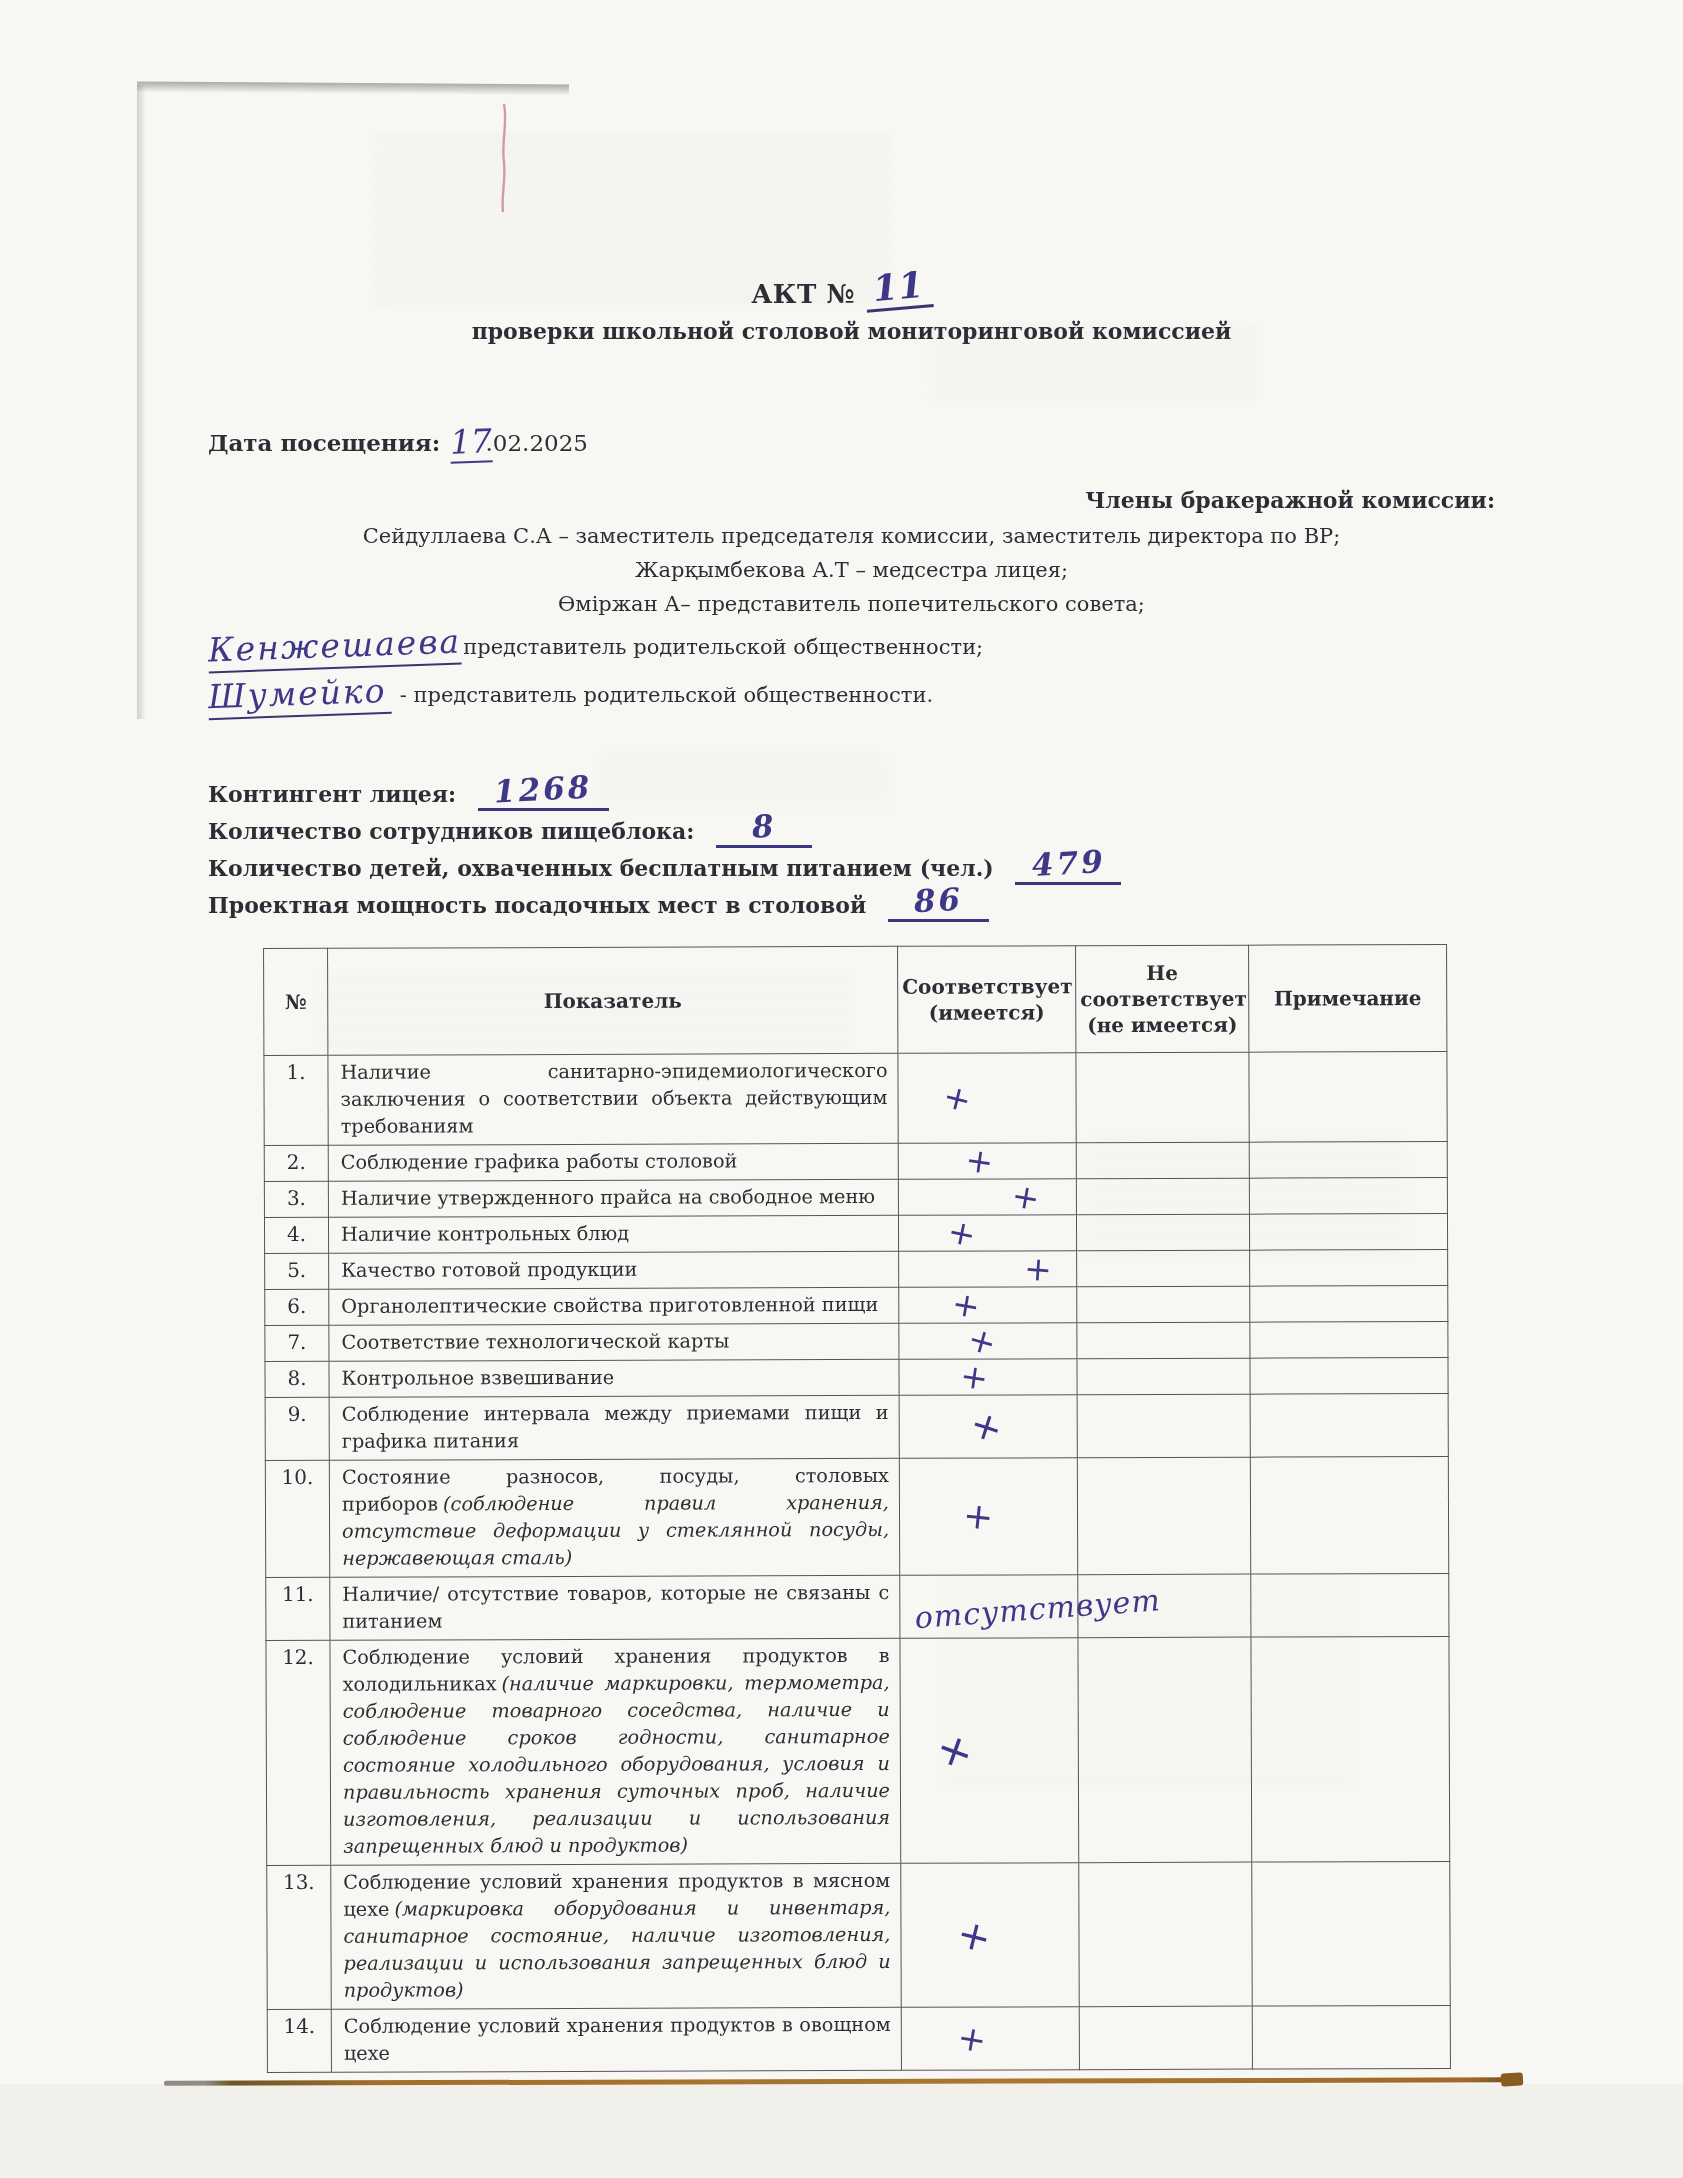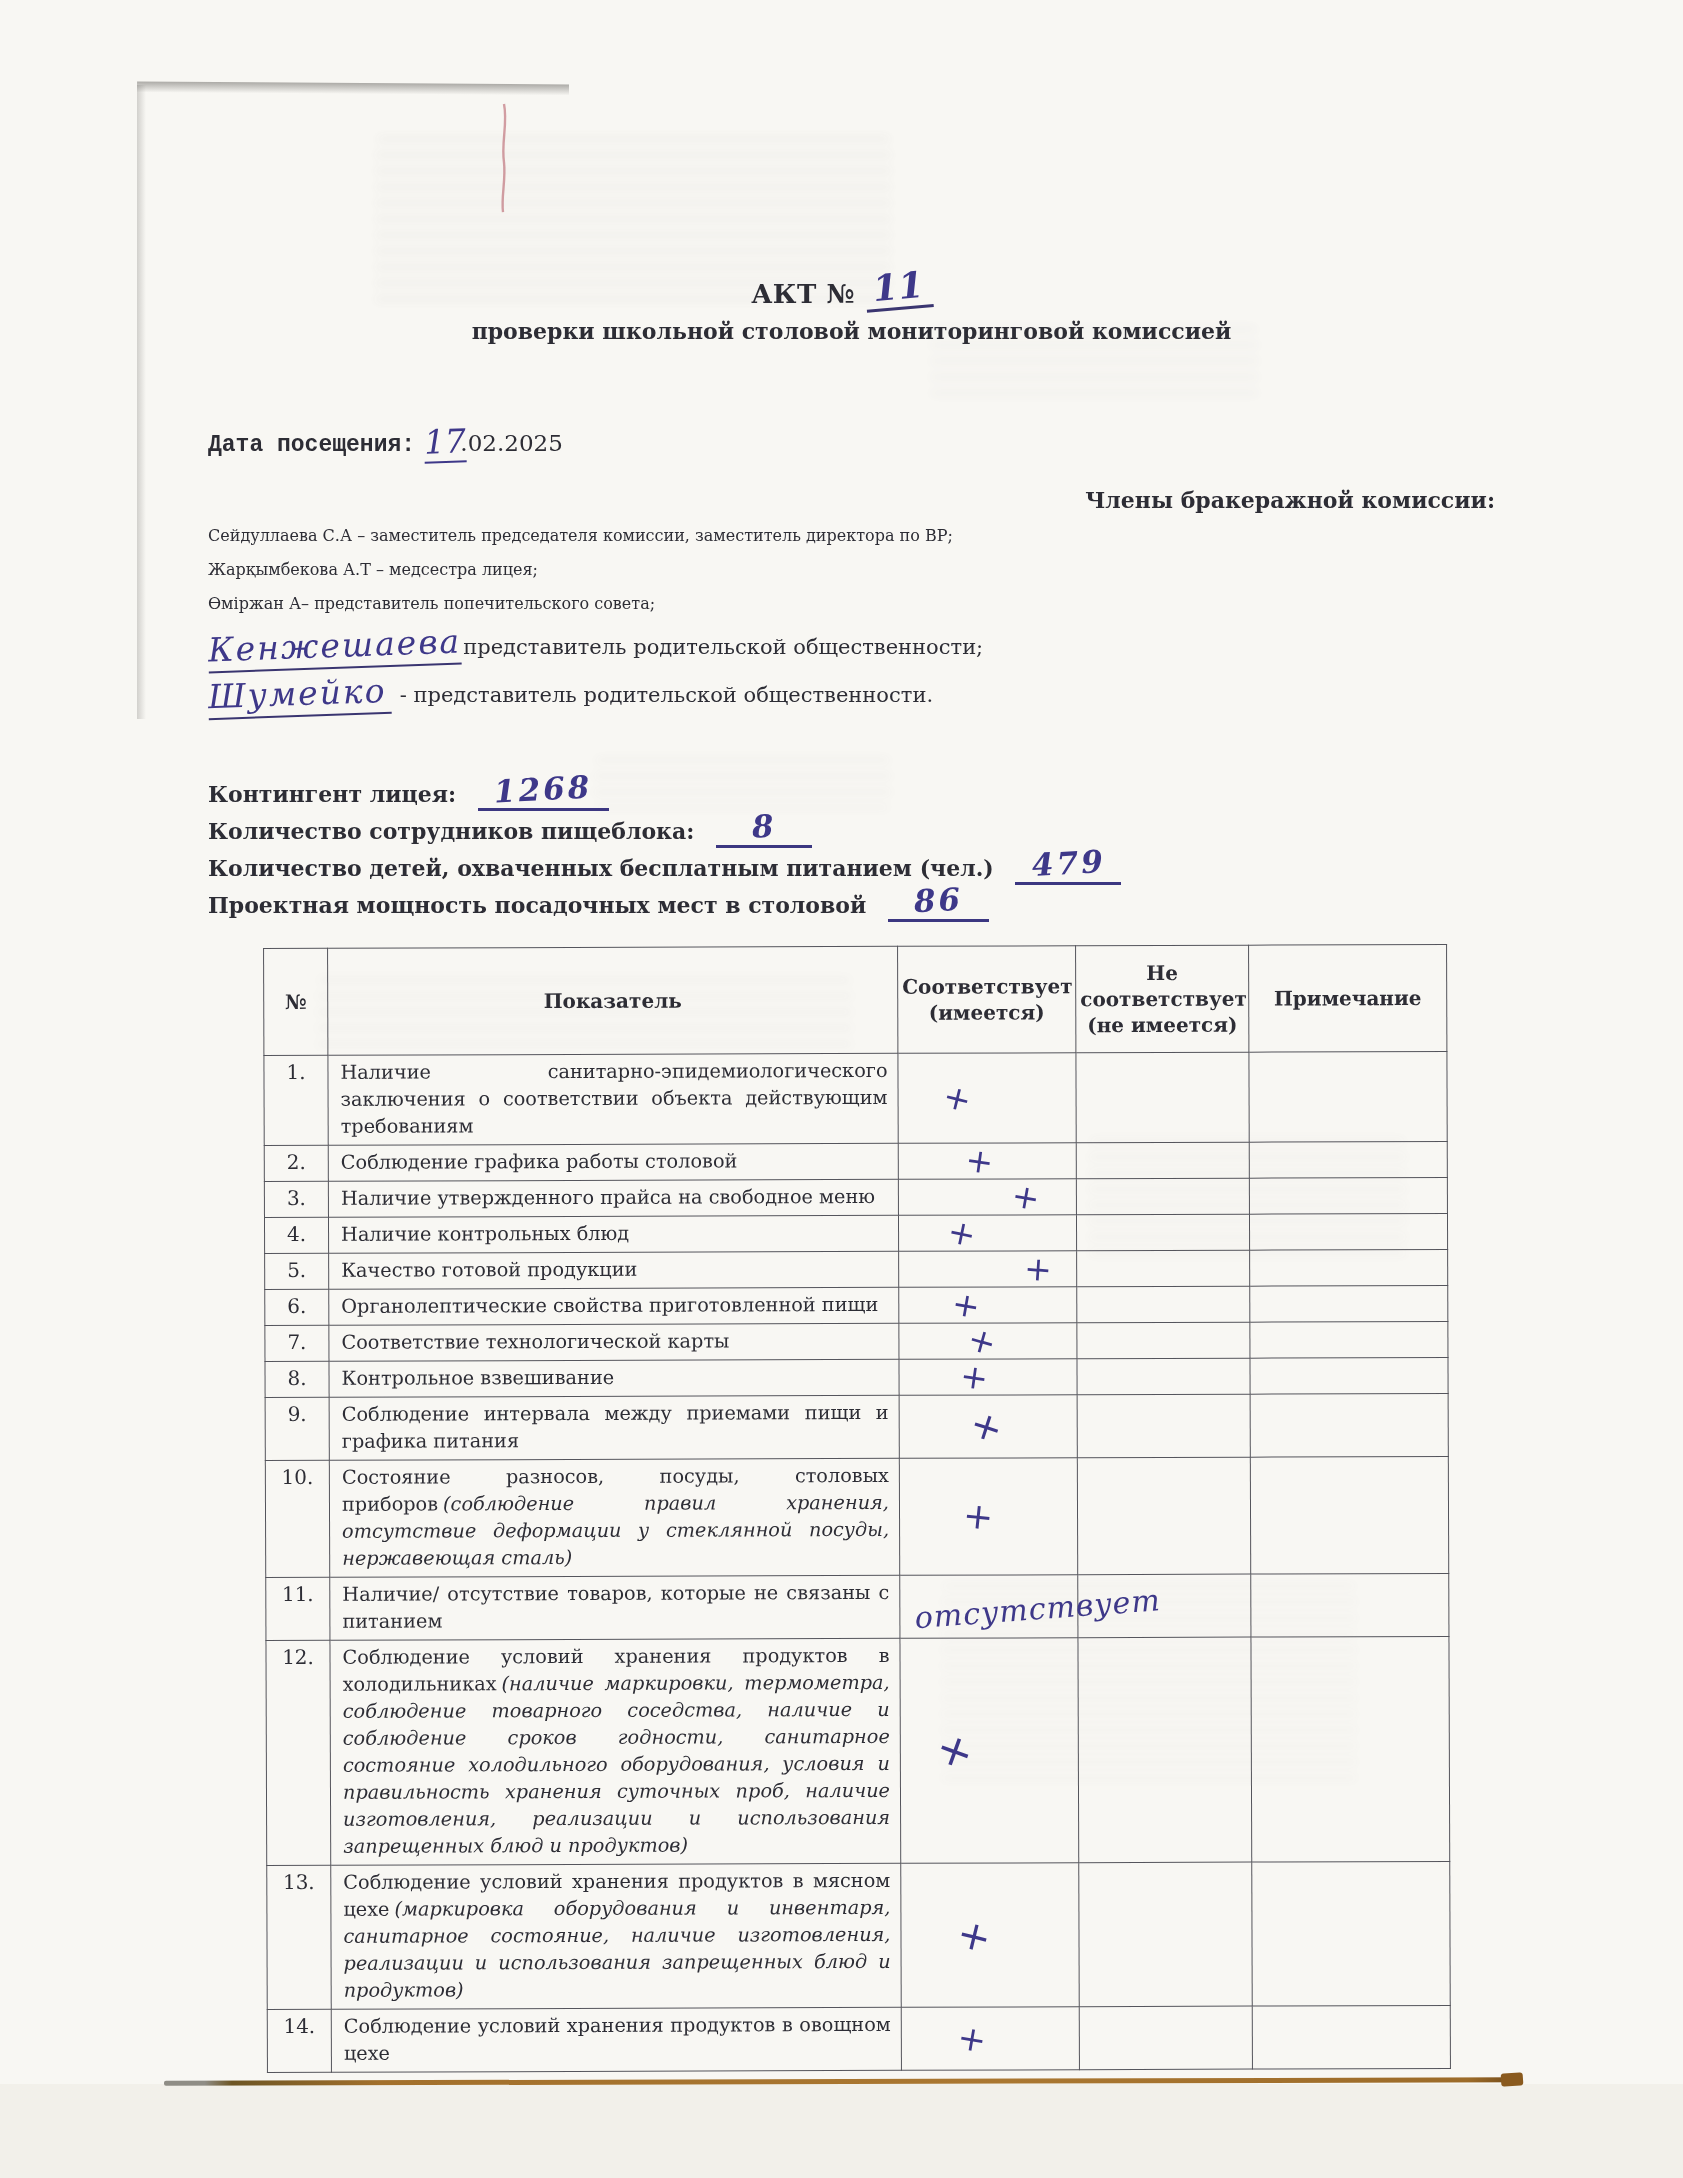--- a/index.html
+++ b/index.html
@@ -40,24 +40,24 @@
   .smudge{
     position:absolute;
     background:repeating-linear-gradient(to bottom,rgba(96,94,100,.20) 0 4px,rgba(0,0,0,0) 4px 16px);
     filter:blur(5px);opacity:.4;border-radius:6px;pointer-events:none;
   }
   
   .title-block{position:absolute;left:0;top:269px;width:1683px;text-align:center;}
   .title-line{font-size:26px;font-weight:700;letter-spacing:0.5px;}
   .subtitle{font-size:22px;font-weight:700;line-height:35px;margin-left:20px;}
   .date-line{position:absolute;left:208px;top:420px;font-size:23px;}
-  .date-label{font-weight:700;font-family:Liberation Mono, monospace;}
+  .date-label{font-weight:700;}
   .members{position:absolute;left:208px;top:487px;width:1287px;}
   .members-heading{font-size:22px;font-weight:700;margin-bottom:6px;text-align:right;}
-  .member-line{font-size:16px;line-height:34px;}
+  .member-line{font-size:21px;line-height:34px;text-align:center;}
   .sig-line{font-size:21px;line-height:43px;white-space:nowrap;}
   .stats{position:absolute;left:208px;top:776px;width:1287px;}
   .stat-line{font-size:22px;font-weight:700;line-height:37px;white-space:nowrap;}
   .uline{
     display:inline-block;border-bottom:3px solid #3c3781;text-align:center;
     margin-left:14px;line-height:1;padding:0 6px 1px 6px;
   }
   
   .ink{color:#3e3889;font-style:italic;font-family:"DejaVu Serif",serif;}
   .hw-num{font-size:31px;letter-spacing:3px;display:inline-block;transform:rotate(-3deg);position:relative;top:-2px;}

